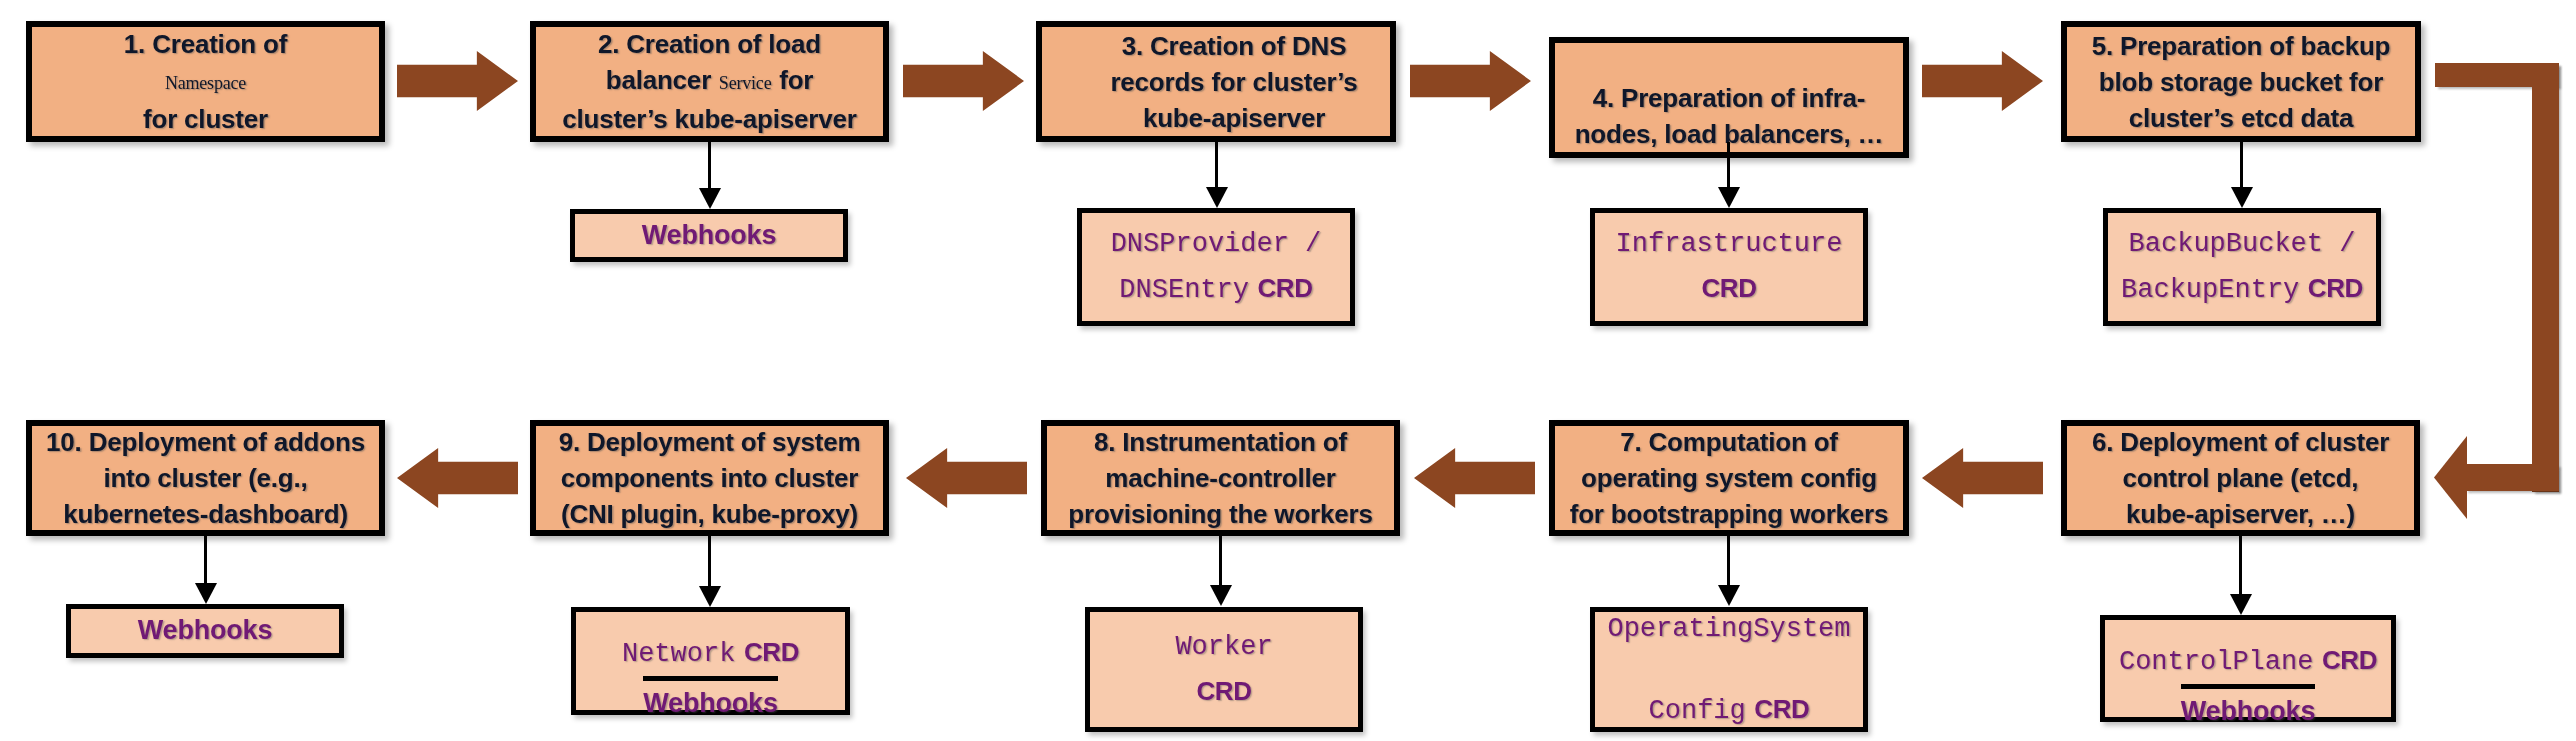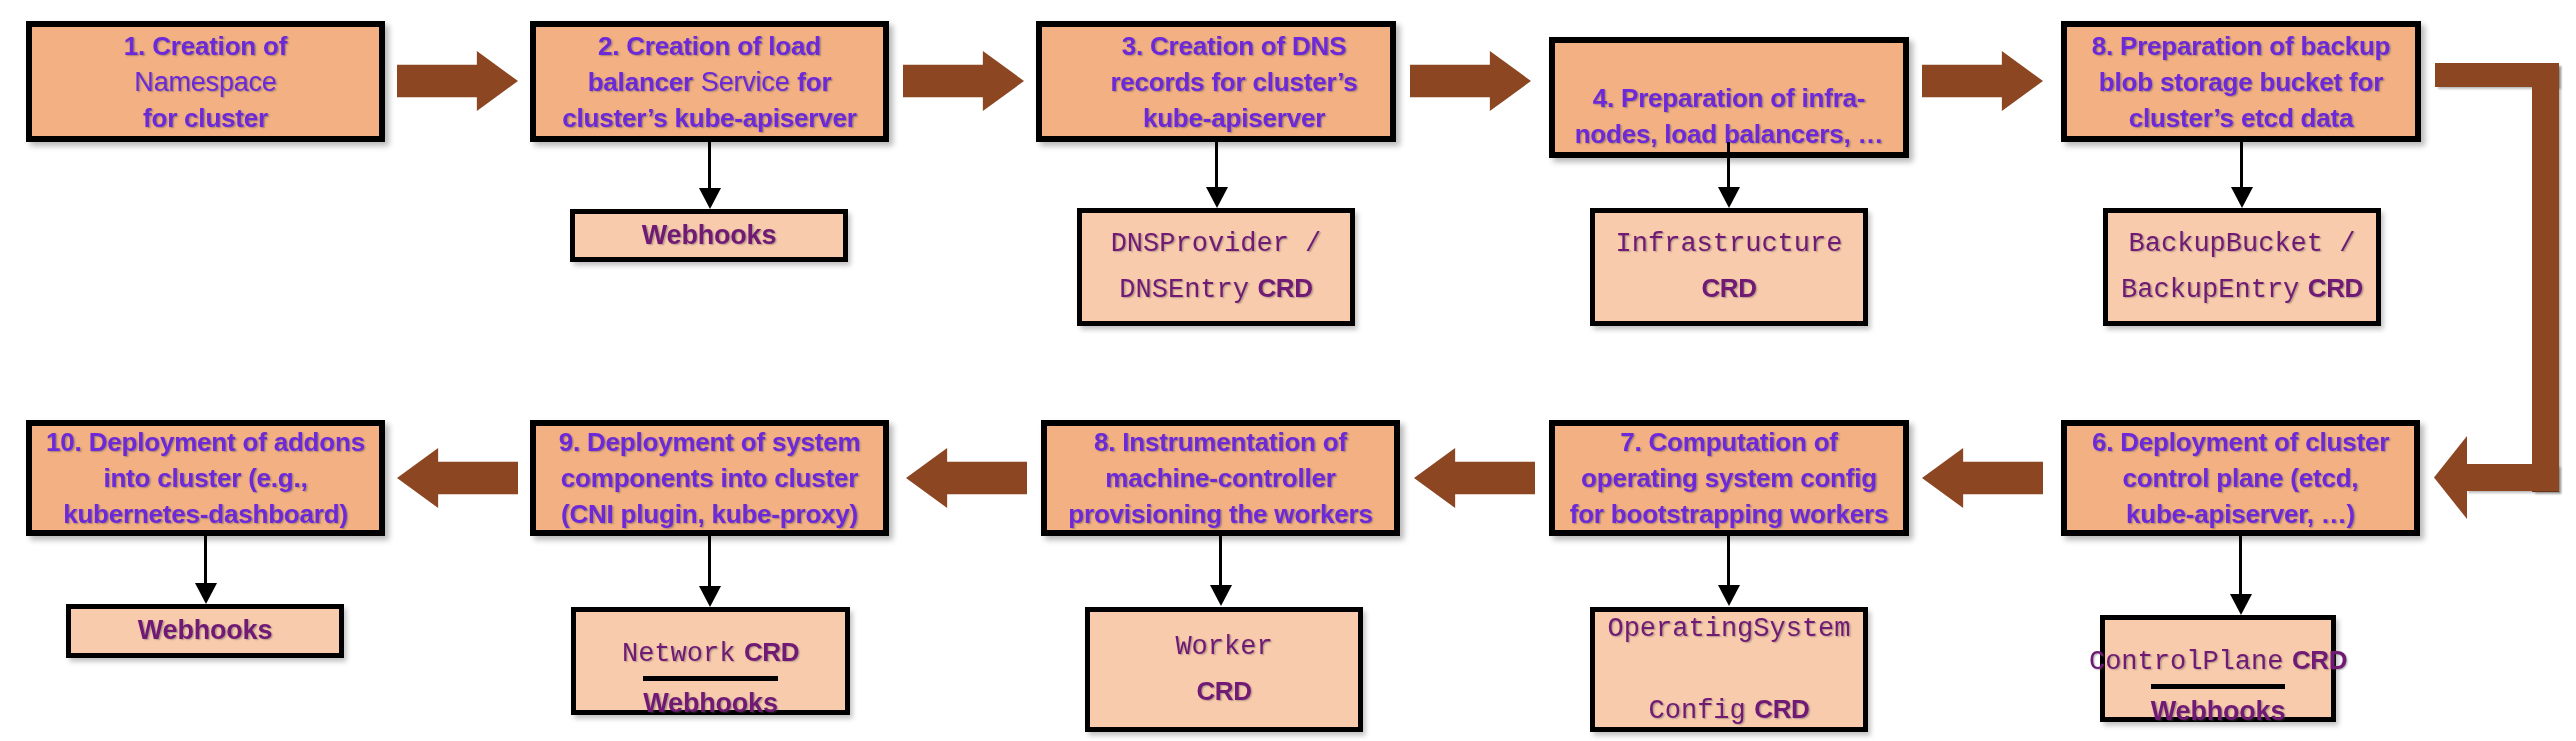--- a/index.html
+++ b/index.html
@@ -17,26 +17,26 @@
     width:359px;height:121px;
     box-sizing:border-box;
     background:var(--box-fill,#F2B083);
     border:6.4px solid var(--line-black,#000);
     box-shadow:3.6px 4.3px 5.7px rgba(0,0,0,0.28);
     display:flex;flex-direction:column;justify-content:center;align-items:center;
     text-align:center;
   }
   .mainbox .line{
     font-weight:700;font-size:26px;line-height:36px;letter-spacing:-0.2px;
-    color:#6d28d9;white-space:nowrap;
+    color:#0f172a;white-space:nowrap;
     text-shadow:1.4px 1.4px 1.4px rgba(80,80,80,0.45);
   }
   .imono{
-    font-family:Liberation Sans, sans-serif;font-weight:400;
-    font-size:27px;margin:0 7.8px;
+    font-family:Liberation Serif, serif;font-weight:400;
+    font-size:18px;margin:0 7.8px;
   }
   .imono.solo{margin:0;}
   
   .subbox{
     position:absolute;
     box-sizing:border-box;
     background:var(--sub-fill,#F8CBAD);
     border:5px solid var(--line-black,#000);
     box-shadow:2.8px 3.6px 5px rgba(0,0,0,0.25);
     display:flex;flex-direction:column;justify-content:center;align-items:center;
@@ -114,21 +114,21 @@
     <div class="line"><span>records for cluster’s</span></div>
     <div class="line"><span>kube-apiserver</span></div>
   </div>
 
   <div class="mainbox" style="left:1549px;top:37px;width:360px;justify-content:flex-end;">
     <div class="line"><span>4. Preparation of infra-</span></div>
     <div class="line"><span>nodes, load balancers, …</span></div>
   </div>
 
   <div class="mainbox" style="left:2061px;top:21.4px;width:360px;">
-    <div class="line"><span>8. Preparation of backup</span></div>
+    <div class="line"><span>5. Preparation of backup</span></div>
     <div class="line"><span>blob storage bucket for</span></div>
     <div class="line"><span>cluster’s etcd data</span></div>
   </div>
 
   <div class="arrow-r" style="left:397px;top:51px;"></div>
   <div class="arrow-r" style="left:903px;top:51px;"></div>
   <div class="arrow-r" style="left:1410px;top:51px;"></div>
   <div class="arrow-r" style="left:1922px;top:51px;"></div>
 
   <div class="connector" style="left:698px;top:142px;height:67px;">
@@ -244,21 +244,21 @@
   <div class="subbox" style="left:1085px;top:607px;width:278px;height:125px;">
     <div class="sline"><span class="smono">Worker</span></div>
     <div class="sline"><span class="crd">CRD</span></div>
   </div>
 
   <div class="subbox" style="left:1590px;top:607px;width:278px;height:125px;gap:36px;">
     <div class="sline"><span class="smono">OperatingSystem</span></div>
     <div class="sline"><span class="smono">Config</span><span class="crd">CRD</span></div>
   </div>
 
-  <div class="subbox pairbox" style="left:2100px;top:615px;width:236px;height:107px;">
+  <div class="subbox pairbox" style="left:2100px;top:615px;width:296px;height:107px;">
     <div class="prow">
       <div class="sline"><span class="smono">ControlPlane</span><span class="crd">CRD</span></div>
     </div>
     <div class="prow">
       <div class="sline"><span class="webhooks">Webhooks</span></div>
     </div>
   </div>
 
 </div>
 

